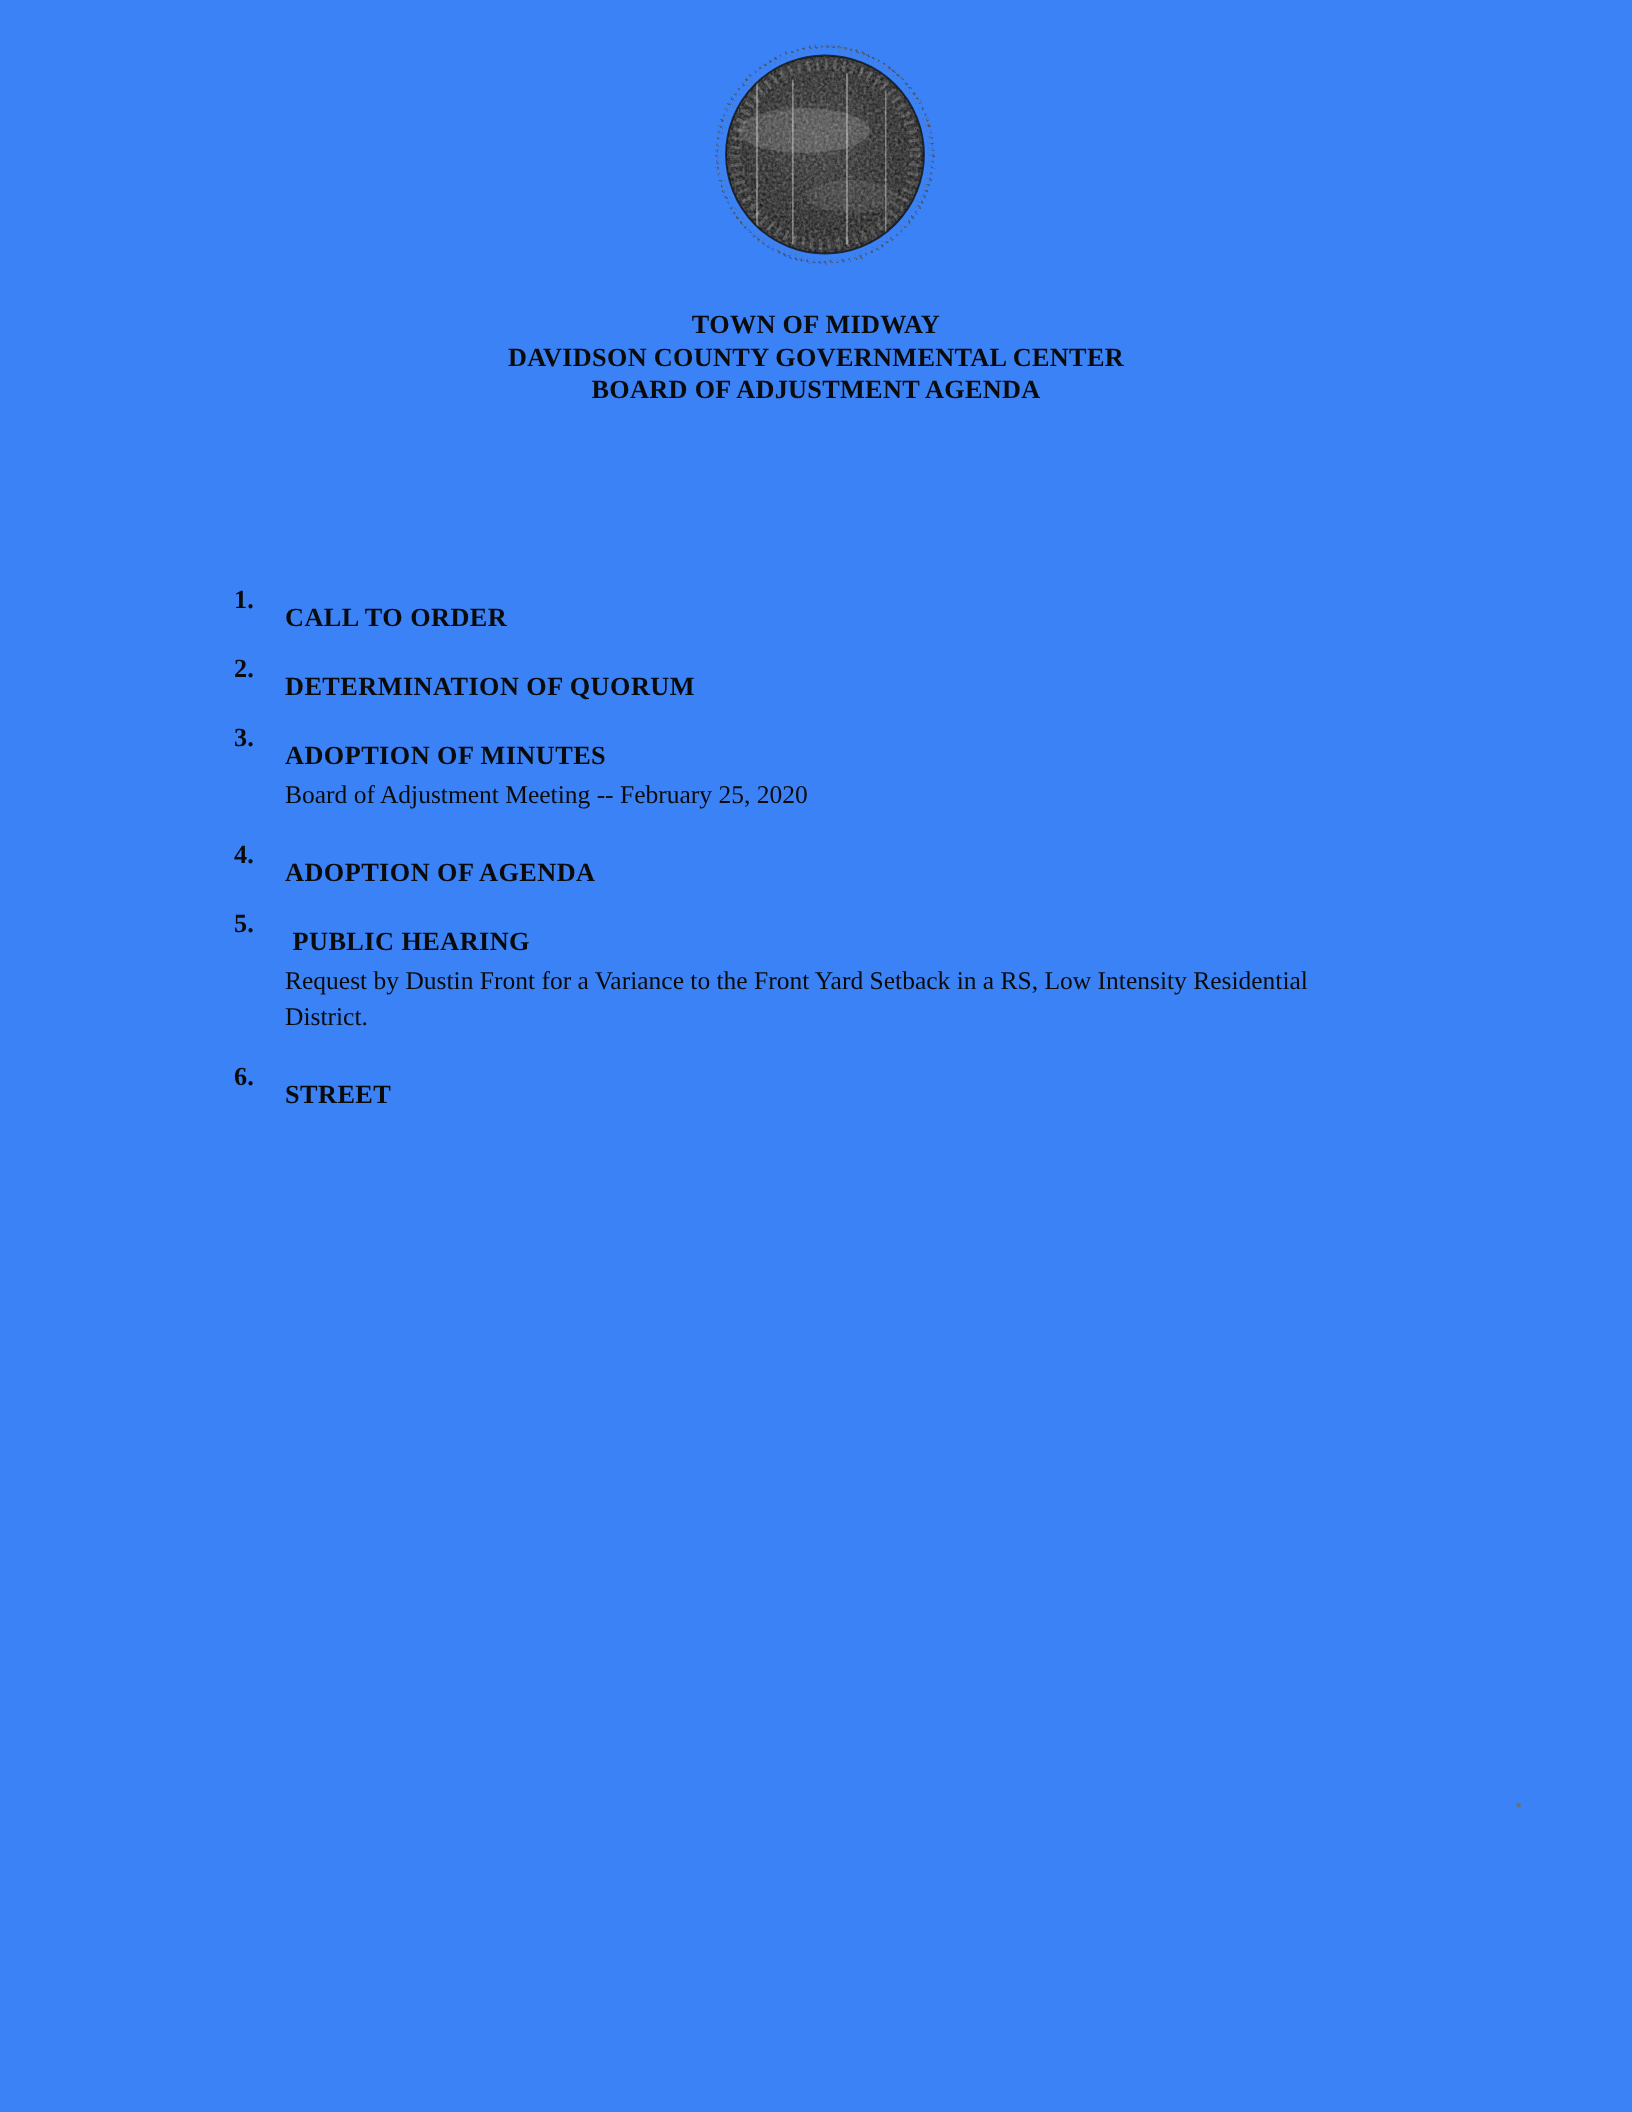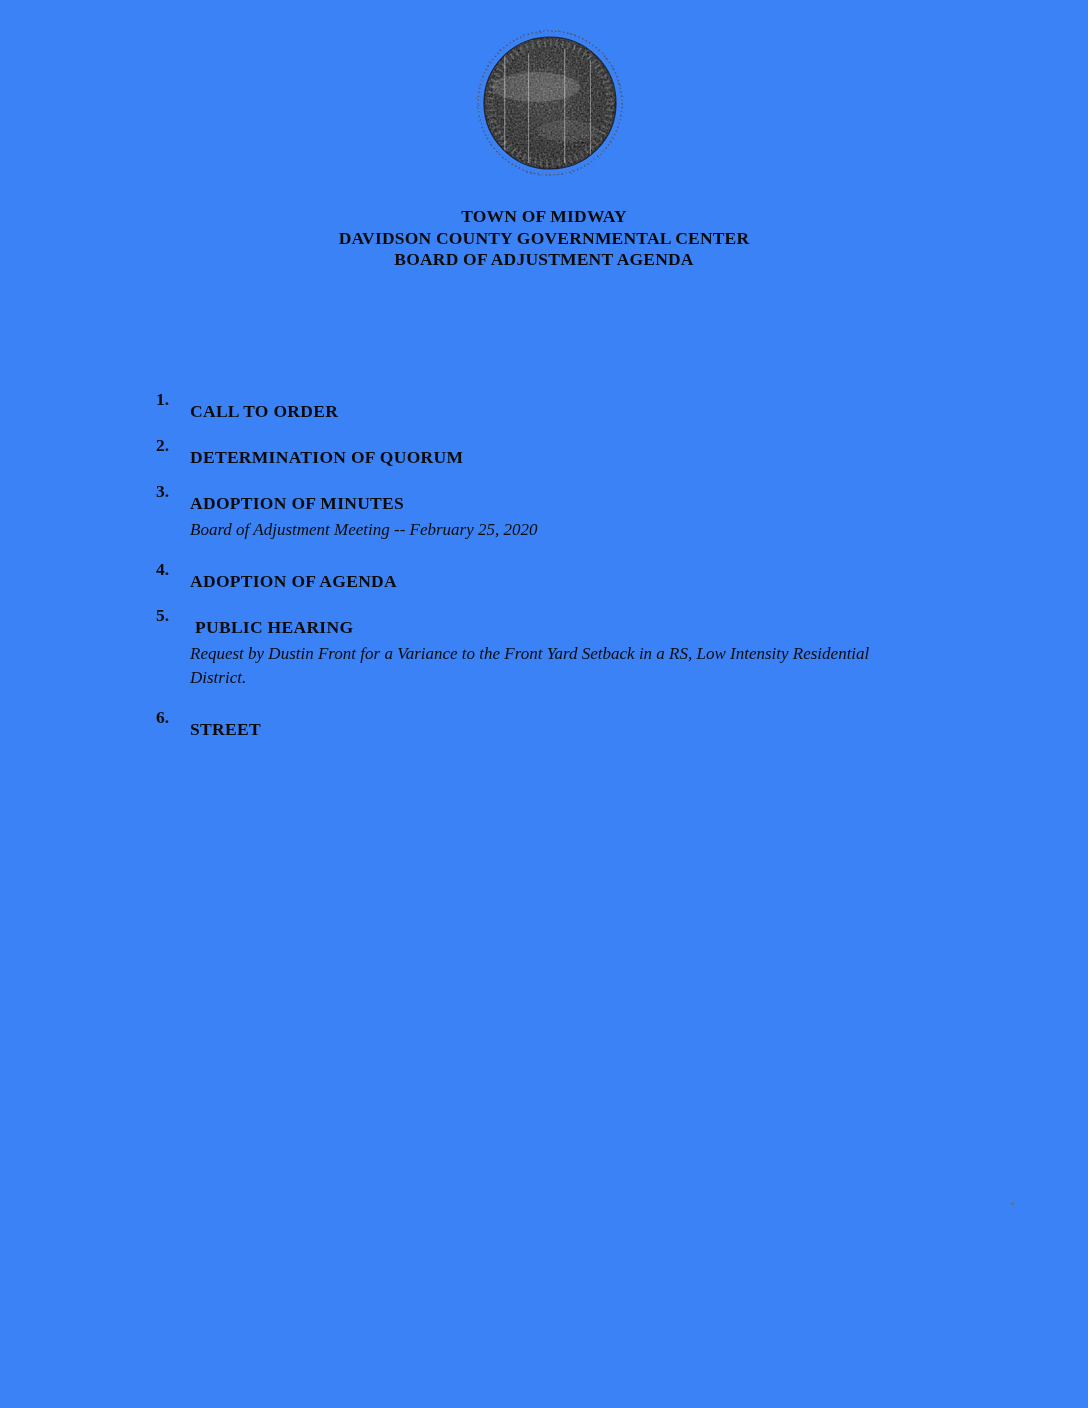--- a/index.html
+++ b/index.html
@@ -87,21 +87,20 @@
   .item-label.indent-extra {
     left: 195px;
   }
   .item-body {
     position: relative;
     margin-left: 190px;
     margin-right: 190px;
     font-size: 17px;
     line-height: 24px;
     text-align: left;
-    font-style: italic;
   }
 
   .gap-lg { height: 16px; }
   .gap-md { height: 14px; }
   .gap-sm { height: 10px; }
 
   
   .speck {
     position: absolute;
     left: 1011px;

